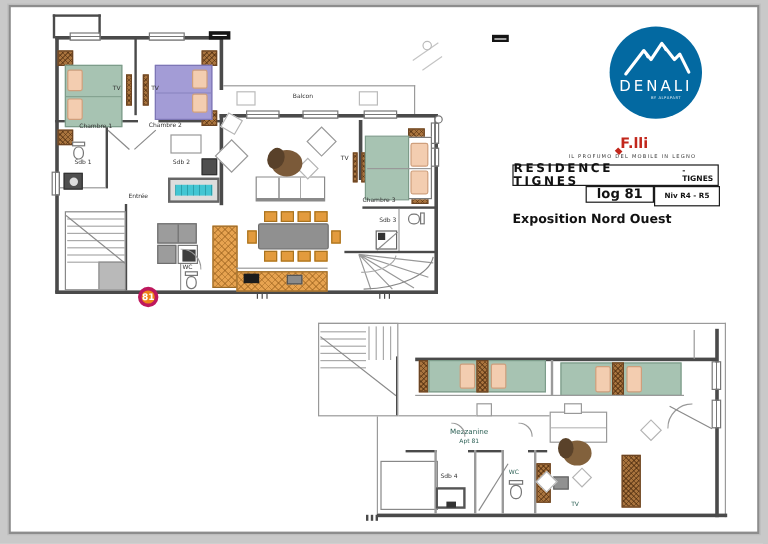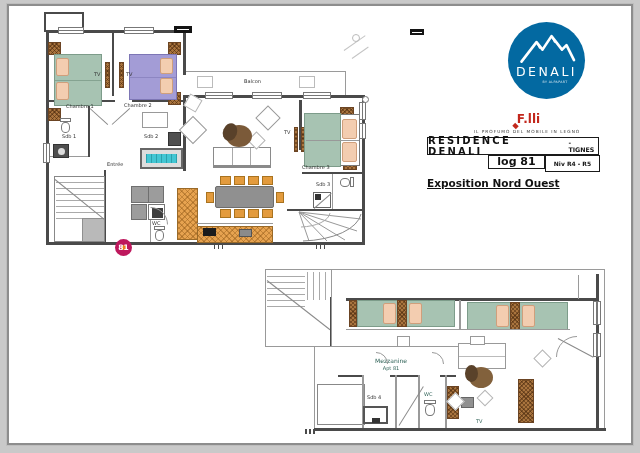--- a/index.html
+++ b/index.html
@@ -31,33 +31,33 @@
   .arc{border:1px solid #999;border-radius:50%;clip-path:polygon(50% 0,100% 0,100% 50%,50% 50%);}
   .arc2{border:1px solid #999;border-radius:50%;clip-path:polygon(0 0,50% 0,50% 50%,0 50%);}
   .dl{height:1px;background:#8a8a8a;transform-origin:0 50%;}
   .fl{height:1px;background:#c4c4c4;transform-origin:0 50%;}
   .tb{background:#fff;border:1px solid #777;border-radius:45%;}
   .tk{background:#fff;border:1px solid #777;}
   .ld{background:#b9b9b9;border:1px solid #8f8f8f;}
   .lbl{font-size:6px;color:#333;white-space:nowrap;line-height:1;}
   .s{font-size:5px;}
   .teal{color:#2f6257;}
-  .badge{background:#ee8418;border:6px solid #be185d;border-radius:50%;color:#fff;font-size:7.5px;font-weight:bold;display:flex;align-items:center;justify-content:center;}
+  .badge{background:#ee8418;border:3px solid #be185d;border-radius:50%;color:#fff;font-size:7.5px;font-weight:bold;display:flex;align-items:center;justify-content:center;}
   .logo{background:#0369a1;border-radius:50%;}
   .logotext{color:#fff;font-size:12.5px;letter-spacing:2.5px;font-weight:400;text-align:center;}
   .logosub{color:rgba(255,255,255,.85);font-size:4px;letter-spacing:.5px;text-align:right;}
   .brand1{font-size:13px;font-weight:bold;color:#161616;letter-spacing:.4px;line-height:1;}
   .brandred{color:#c2271c;font-size:12px;font-weight:bold;margin-left:3px;}
   .brand2{font-size:4.3px;letter-spacing:1px;color:#3a3a3a;margin-top:2.5px;}
   .tbox{background:#fff;border:1.6px solid #1a1a1a;display:flex;align-items:center;}
   .res1{font-size:10px;font-weight:bold;letter-spacing:2.2px;color:#111;}
   .res2{font-size:6.3px;font-weight:bold;color:#111;margin-left:3px;}
   .unit{font-size:11px;font-weight:bold;color:#111;}
   .niv{font-size:6px;font-weight:bold;color:#111;}
-  .expo{font-size:10.5px;font-weight:bold;color:#111;text-decoration:underline;}
+  .expo{font-size:10.5px;font-weight:bold;color:#111;}
 </style>
 </head>
 <body>
 
 <div class="page">
   <div class="sheet"></div>
 
   <div>
 
     <div class="a w" style="left:44px;top:12px;width:2px;height:20px"></div>
@@ -250,21 +250,21 @@
       <div class="a logosub" style="left:20px;top:57px;width:44px;transform:scale(.8)">BY ALPAPART</div>
     </div>
     <div class="a" style="left:452px;top:112px;width:150px;text-align:center">
       <div style="position:relative;display:flex;justify-content:center;align-items:baseline">
           <span class="brandred">F.lli</span>
       </div>
       <div class="a" style="left:61px;top:12px;width:5px;height:4px;background:#c2271c;transform:rotate(45deg)"></div>
       <div class="brand2">IL PROFUMO DEL MOBILE IN LEGNO</div>
     </div>
     <div class="a tbox" style="left:427px;top:137px;width:172px;height:18px;justify-content:center">
-      <span class="res1">RESIDENCE DENALI</span>
+      <span class="res1">RESIDENCE TIGNES</span>
       <span class="res2">- TIGNES</span>
     </div>
     <div class="a tbox" style="left:488px;top:154.5px;width:57px;height:14px;justify-content:center">
       <span class="unit">log 81</span>
     </div>
     <div class="a tbox" style="left:545px;top:154.5px;width:55px;height:17px;justify-content:center">
       <span class="niv">Niv R4 - R5</span>
     </div>
     <div class="a expo" style="left:427px;top:177px">Exposition Nord Ouest</div>
   </div>

